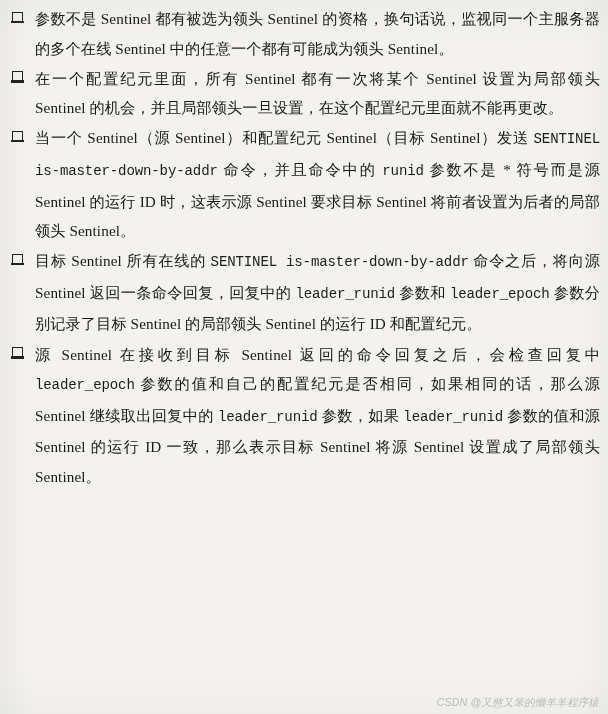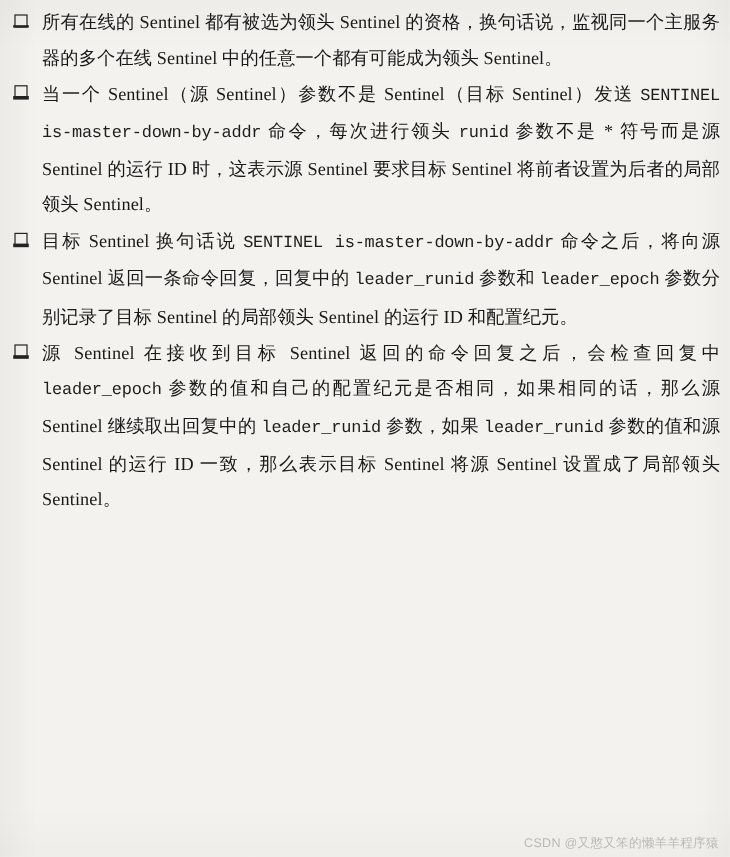--- a/index.html
+++ b/index.html
@@ -79,29 +79,31 @@
   .watermark {
     position: absolute;
     right: 9px;
     bottom: 4px;
     font-family: "Liberation Sans", sans-serif;
     font-size: 10.5px;
     color: #b9b9b6;
     letter-spacing: 0.2px;
     white-space: nowrap;
     user-select: none;
+    font-style: italic;
   }
 </style>
 </head>
 <body>
 
 <div class="page"></div>
 
 <div class="content">
   <ul class="bullet-list" id="bullet-list">
-      <li class="bullet-item"><span class="marker"></span><span class="body-text"><span>所有在线的 Sentinel 都有被选为领头 Sentinel 的资格，换句话说，监视同一个主服务器的多个在线 Sentinel 中的任意一个都有可能成为领头 Sentinel。</span></span></li>
-      <li class="bullet-item"><span class="marker"></span><span class="body-text"><span>当一个 Sentinel（源 Sentinel）参数不是 Sentinel（目标 Sentinel）发送 </span><code class="mono">SENTINEL is-master-down-by-addr</code><span> 命令，每次进行领头 </span><code class="mono">runid</code><span> 参数不是 * 符号而是源 Sentinel 的运行 ID 时，这表示源 Sentinel 要求目标 Sentinel 将前者设置为后者的局部领头 Sentinel。</span></span></li>
-      <li class="bullet-item"><span class="marker"></span><span class="body-text"><span>目标 Sentinel 换句话说 </span><code class="mono">SENTINEL is-master-down-by-addr</code><span> 命令之后，将向源 Sentinel 返回一条命令回复，回复中的 </span><code class="mono">leader_runid</code><span> 参数和 </span><code class="mono">leader_epoch</code><span> 参数分别记录了目标 Sentinel 的局部领头 Sentinel 的运行 ID 和配置纪元。</span></span></li>
+      <li class="bullet-item"><span class="marker"></span><span class="body-text"><span>参数不是 Sentinel 都有被选为领头 Sentinel 的资格，换句话说，监视同一个主服务器的多个在线 Sentinel 中的任意一个都有可能成为领头 Sentinel。</span></span></li>
+      <li class="bullet-item"><span class="marker"></span><span class="body-text"><span>在一个配置纪元里面，所有 Sentinel 都有一次将某个 Sentinel 设置为局部领头 Sentinel 的机会，并且局部领头一旦设置，在这个配置纪元里面就不能再更改。</span></span></li>
+      <li class="bullet-item"><span class="marker"></span><span class="body-text"><span>当一个 Sentinel（源 Sentinel）和配置纪元 Sentinel（目标 Sentinel）发送 </span><code class="mono">SENTINEL is-master-down-by-addr</code><span> 命令，并且命令中的 </span><code class="mono">runid</code><span> 参数不是 * 符号而是源 Sentinel 的运行 ID 时，这表示源 Sentinel 要求目标 Sentinel 将前者设置为后者的局部领头 Sentinel。</span></span></li>
+      <li class="bullet-item"><span class="marker"></span><span class="body-text"><span>目标 Sentinel 所有在线的 </span><code class="mono">SENTINEL is-master-down-by-addr</code><span> 命令之后，将向源 Sentinel 返回一条命令回复，回复中的 </span><code class="mono">leader_runid</code><span> 参数和 </span><code class="mono">leader_epoch</code><span> 参数分别记录了目标 Sentinel 的局部领头 Sentinel 的运行 ID 和配置纪元。</span></span></li>
       <li class="bullet-item"><span class="marker"></span><span class="body-text"><span>源 Sentinel 在接收到目标 Sentinel 返回的命令回复之后，会检查回复中 </span><code class="mono">leader_epoch</code><span> 参数的值和自己的配置纪元是否相同，如果相同的话，那么源 Sentinel 继续取出回复中的 </span><code class="mono">leader_runid</code><span> 参数，如果 </span><code class="mono">leader_runid</code><span> 参数的值和源 Sentinel 的运行 ID 一致，那么表示目标 Sentinel 将源 Sentinel 设置成了局部领头 Sentinel。</span></span></li>
     </ul>
 </div>
 
 <div class="watermark">CSDN @又憨又笨的懒羊羊程序猿</div>
 
 </body></html>

